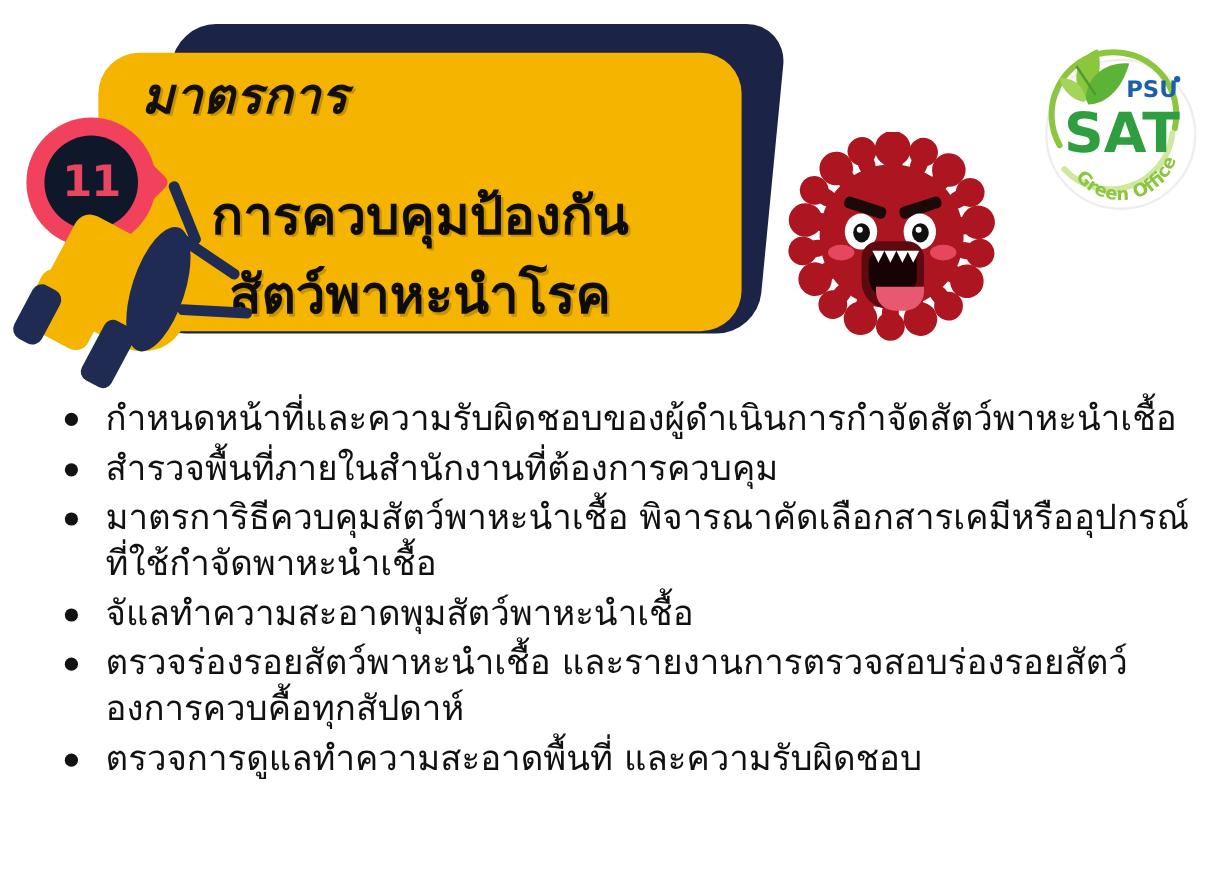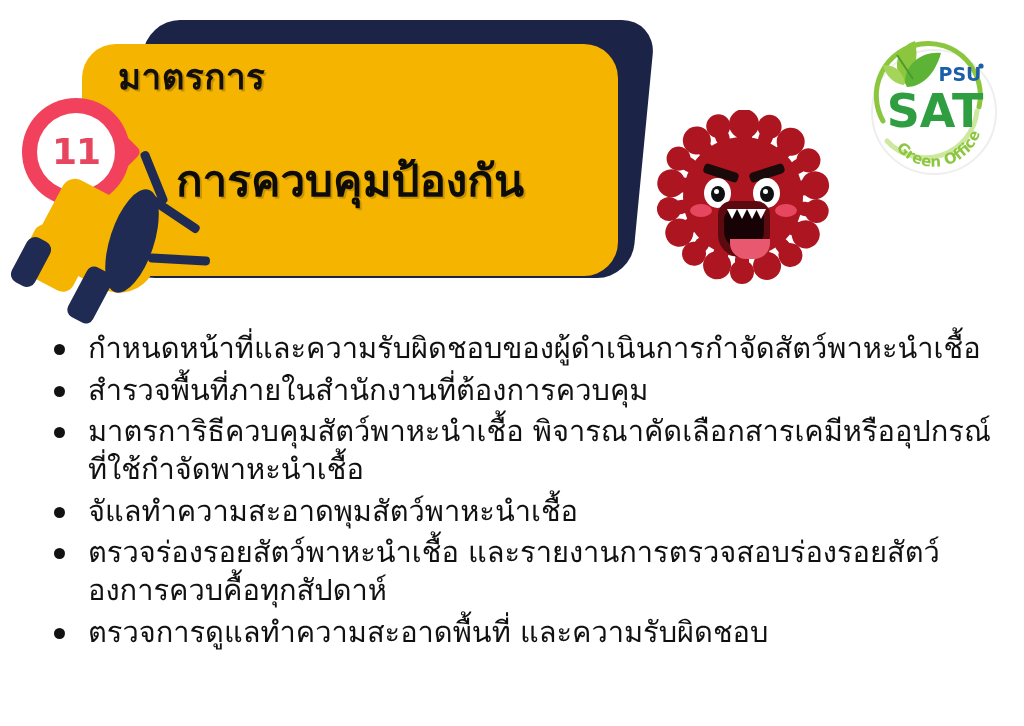--- a/index.html
+++ b/index.html
@@ -36,24 +36,25 @@
   }
 
   .title-block{
     position:absolute;
     left:82px;top:44px;
     width:536px;height:232px;
     text-align:center;
   }
   .title-small{
     position:absolute;left:36px;top:16px;
-    font-size:35px;line-height:1.0;
+    font-size:41px;line-height:1.0;
     font-weight:bold;color:#120f0c;
     letter-spacing:.5px;
     text-shadow:2px 2px 0 rgba(0,0,0,.20);
+    font-style:italic;
   }
   .title-line{
     position:absolute;left:0;width:536px;
     font-size:44px;line-height:1.0;
     font-weight:bold;color:#0d0c0a;
     text-align:center;
     text-shadow:2px 2px 0 rgba(0,0,0,.18);
   }
   .title-line.l1{top:115px;}
   .title-line.l2{top:181px;}
@@ -73,21 +74,21 @@
   .badge-ring{
     position:absolute;left:0;top:0;
     width:108px;height:108px;
     border-radius:50%;
     background:#f2415c;
   }
   .badge-inner{
     position:absolute;left:15px;top:15px;
     width:78px;height:78px;
     border-radius:50%;
-    background:#ffffff;
+    background:#0f172a;
     display:flex;align-items:center;justify-content:center;
   }
   .badge-num{
     font-size:36px;font-weight:bold;color:#e8455f;
     letter-spacing:-1px;line-height:1;
   }
 
   
   .megaphone{position:absolute;left:18px;top:175px;width:175px;height:145px;}
   .mg-cone{
@@ -182,20 +183,21 @@
 <div class="stage">
 
   <div class="header">
 
     <div class="card-shadow"></div>
     <div class="card-main"></div>
 
     <div class="title-block">
       <div class="title-small">มาตรการ</div>
       <div class="title-line l1">การควบคุมป้องกัน</div>
+      <div class="title-line l2">สัตว์พาหะนำโรค</div>
     </div>
 
     <div class="badge">
       <div class="badge-tail"></div>
       <div class="badge-ring">
         <div class="badge-inner">
           <span class="badge-num">11</span>
         </div>
       </div>
     </div>

